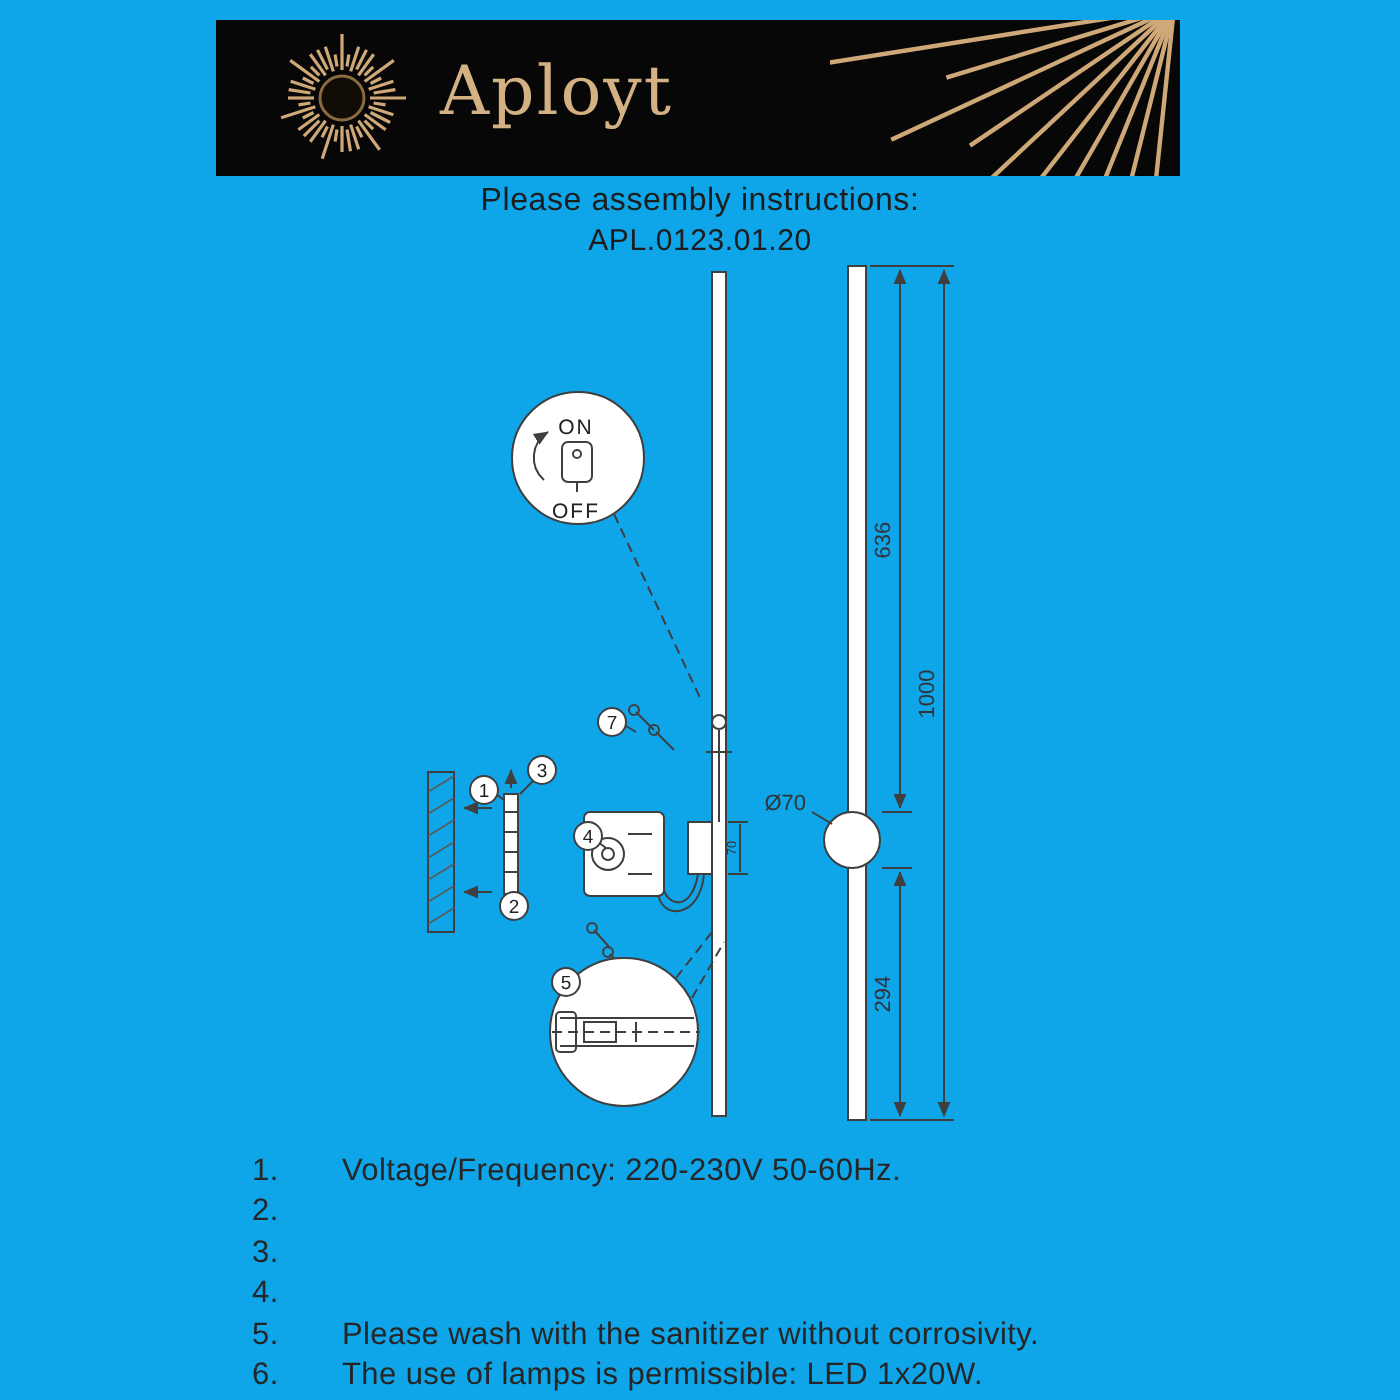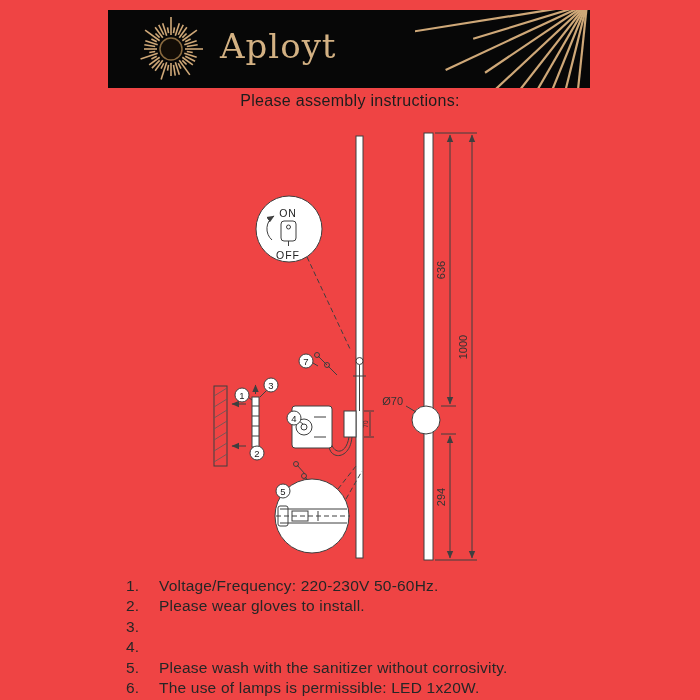--- a/index.html
+++ b/index.html
@@ -1,18 +1,18 @@
 <!DOCTYPE html>
 <html><head>
 <meta charset="utf-8">
 <style>
   * { margin:0; padding:0; box-sizing:border-box; }
   html,body { width:700px; height:700px; }
   body { font-family:"Liberation Sans", sans-serif; background:#ffffff; }
-  .page { position:relative; width:700px; height:700px; background:#ef4444; overflow:hidden; }
+  .page { position:relative; width:700px; height:700px; background:#0ea5e9; overflow:hidden; }
 
   
   .banner { position:absolute; left:108px; top:10px; width:482px; height:78px;
             background:#070707; overflow:hidden; }
   .brand { position:absolute; left:112px; top:16px; font-family:"DejaVu Serif", serif;
            font-size:34px; color:#d3b183; letter-spacing:1px; }
   .sunburst { position:absolute; left:30px; top:6px; }
   .rayfan { position:absolute; right:0; top:0; }
 
   
@@ -28,21 +28,21 @@
   .hatch { stroke:#5a5a5a; stroke-width:.8; }
   .dim-text { font-size:11px; fill:#333; font-family:"Liberation Sans",sans-serif; }
   .tiny-text { font-size:6.5px; fill:#333; font-family:"Liberation Sans",sans-serif; }
   .callout-text { font-size:9.5px; fill:#222; font-family:"Liberation Sans",sans-serif; }
   .switch-text { font-size:10.5px; fill:#222; letter-spacing:1px; font-family:"Liberation Sans",sans-serif; }
 
   
   .instructions { position:absolute; left:126px; top:576px; color:#262626; }
   .inst-row { display:flex; font-size:15.5px; line-height:20.4px; letter-spacing:.2px; }
   .inst-num { width:22px; }
-  .inst-text { margin-left:11px; }
+  .inst-text { margin-left:23px; }
 </style>
 </head>
 <body>
 
 <div class="page">
 
   <div class="banner">
     <svg id="sunburst" class="sunburst" width="66" height="66" viewBox="0 0 66 66">
         <line x1="47" y1="33" x2="65" y2="33" stroke="#cfa878" stroke-width="1.6"></line>
         <line x1="48.803013449522204" y1="35.50295144064369" x2="54.729143493093034" y2="36.44155823088508" stroke="#cfa878" stroke-width="1.6"></line>
@@ -96,20 +96,21 @@
         <line x1="172" y1="-6" x2="54.98340774093273" y2="103.11973760999977" stroke="#cfa878" stroke-width="2.2"></line>
         <line x1="172" y1="-6" x2="70.02837857572987" y2="62.780727126901866" stroke="#cfa878" stroke-width="2.2"></line>
         <line x1="172" y1="-6" x2="30.615985222282603" y2="59.92844883154912" stroke="#cfa878" stroke-width="2.2"></line>
         <line x1="172" y1="-6" x2="58.19973404039878" y2="28.79223286200571" stroke="#cfa878" stroke-width="2.2"></line>
         <line x1="172" y1="-6" x2="-7.759277988315063" y2="22.471072637322038" stroke="#cfa878" stroke-width="2.2"></line>
       </svg>
   </div>
 
   <div class="title-block">
     <div class="title-heading">Please assembly instructions:</div>
+    <div class="title-model">APL.0123.01.20</div>
   </div>
 
   <svg class="diagram" width="700" height="700" viewBox="0 0 700 700">
     <defs>
       <marker id="arr" markerWidth="8" markerHeight="8" refX="7" refY="4" orient="auto-start-reverse" viewBox="0 0 8 8">
         <path d="M0,0.8 L7.5,4 L0,7.2 Z" fill="#3f3f3f" stroke="none"></path>
       </marker>
     </defs>
 
     <g>
@@ -230,21 +231,20 @@
     </g>
   </svg>
 
   <div class="instructions">
     <div class="inst-row">
       <span class="inst-num">1.</span>
       <span class="inst-text">Voltage/Frequency: 220-230V 50-60Hz.</span>
     </div>
     <div class="inst-row">
       <span class="inst-num">2.</span>
-      <span class="inst-text">Please wear gloves to install.</span>
     </div>
     <div class="inst-row">
       <span class="inst-num">3.</span>
     </div>
     <div class="inst-row">
       <span class="inst-num">4.</span>
     </div>
     <div class="inst-row">
       <span class="inst-num">5.</span>
       <span class="inst-text">Please wash with the sanitizer without corrosivity.</span>

